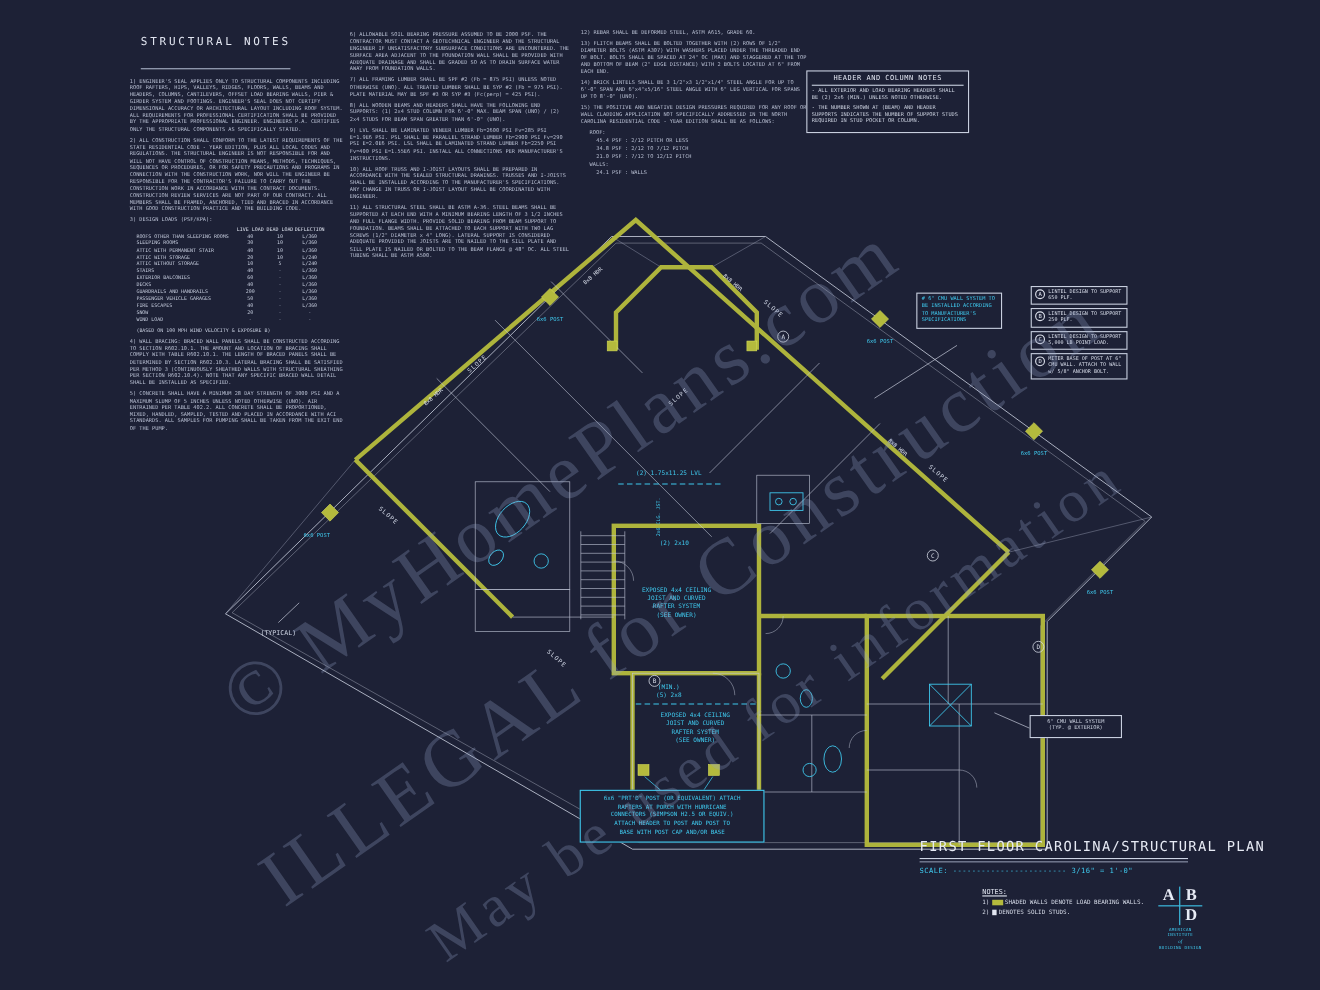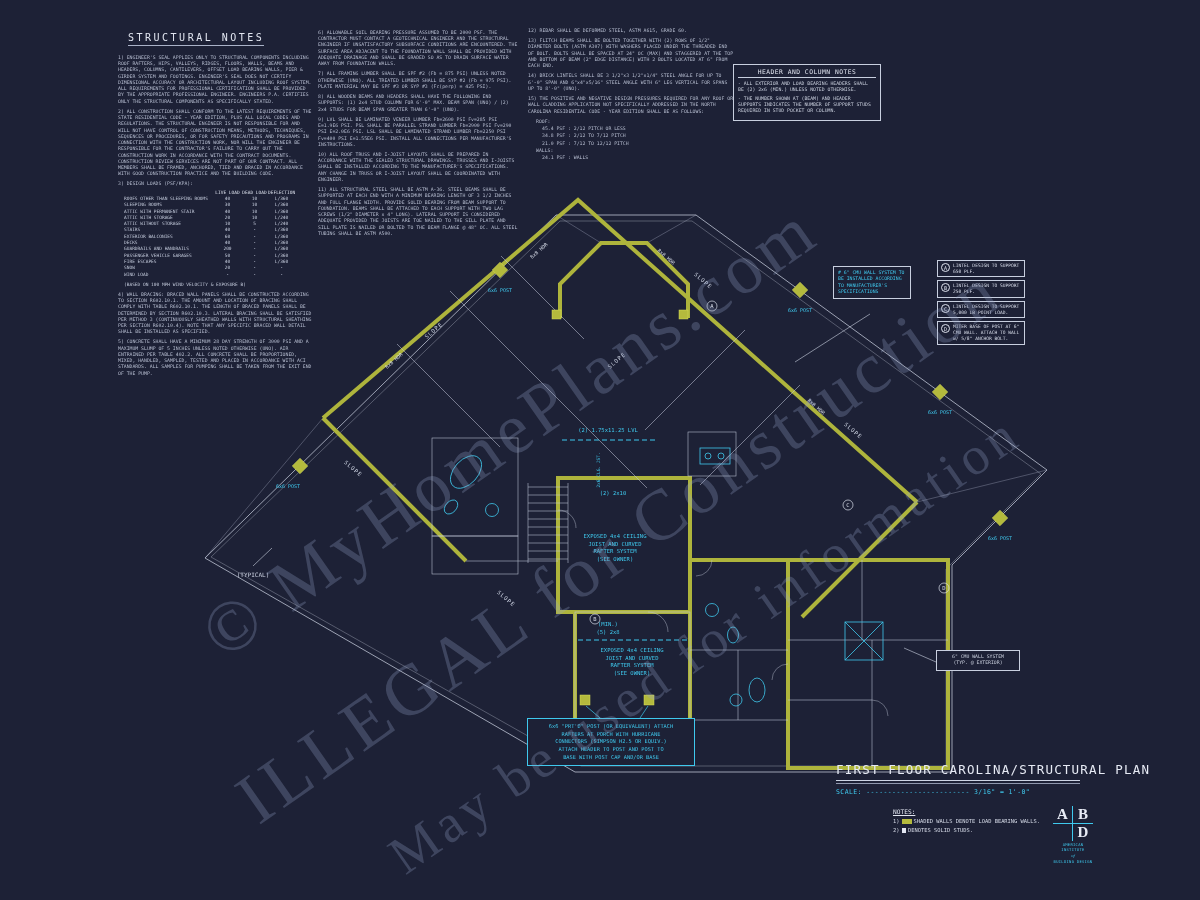--- a/index.html
+++ b/index.html
@@ -9,21 +9,21 @@
   svg text{font-family:"DejaVu Sans Mono",monospace}
 
   
   .wm{position:absolute;font-family:"Liberation Serif",serif;color:rgba(152,164,202,0.28);
       white-space:nowrap;transform-origin:0 50%;transform:rotate(-35deg);z-index:6;
       pointer-events:none;letter-spacing:5px}
 
   
   .notes{position:absolute;z-index:3;color:#b7bed1}
   .ntitle{font-size:10px;letter-spacing:2.5px;color:#e2e6f1;border-bottom:1px solid #aab2c8;
-          display:inline-block;margin:0 0 9px 10px;padding-bottom:2px}
+          display:inline-block;margin:0 0 9px 10px;padding-bottom:18px}
   .tn{font-size:4.8px;line-height:1.3;margin-bottom:4px}
   .ltable{font-size:4.5px;line-height:1.4;margin:2px 0 4px 6px;color:#c4cbdc}
   .lrow{display:flex}
   .lrow .n{width:90px}
   .lrow .v{width:27px;text-align:center}
   .lfoot{font-size:4.5px;margin:1px 0 5px 6px;color:#c4cbdc}
 
   
   .box{position:absolute;z-index:4;background:#1d2136;border:1px solid #c8cfdf;padding:3px 4px}
   .btitle{font-size:6.3px;letter-spacing:0.5px;color:#e2e6f1;text-align:center;

